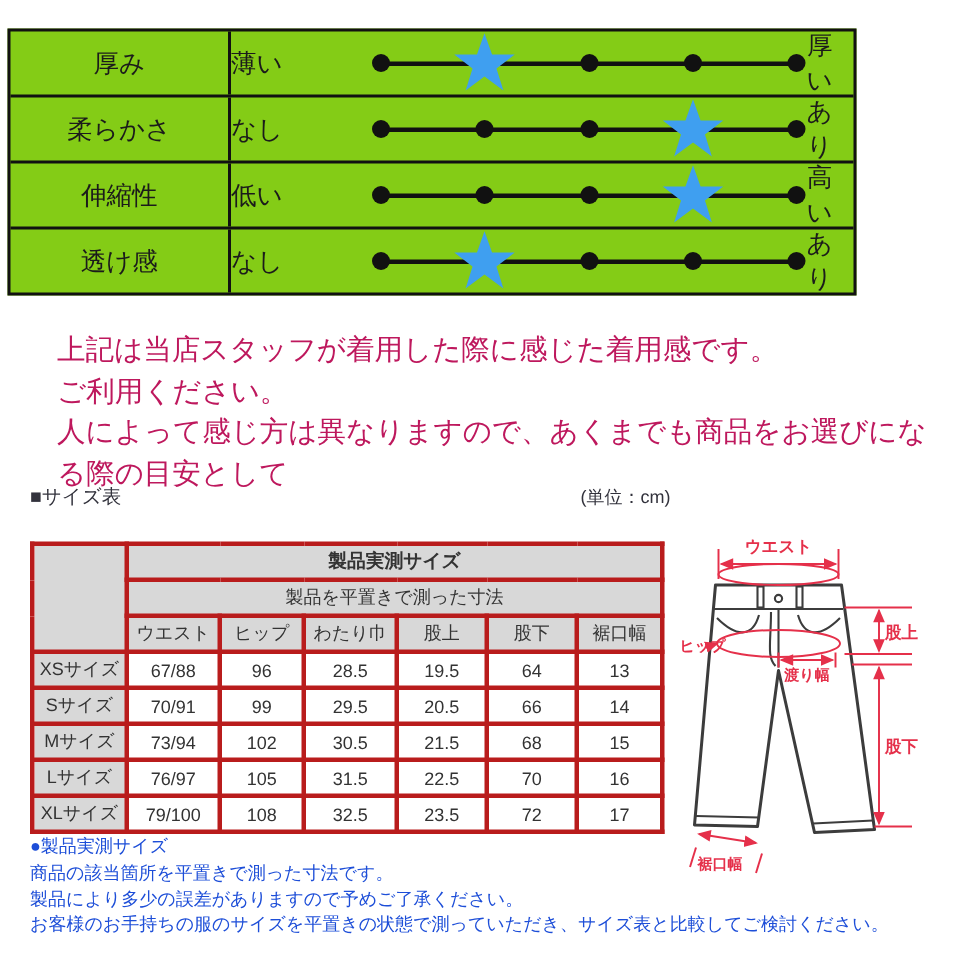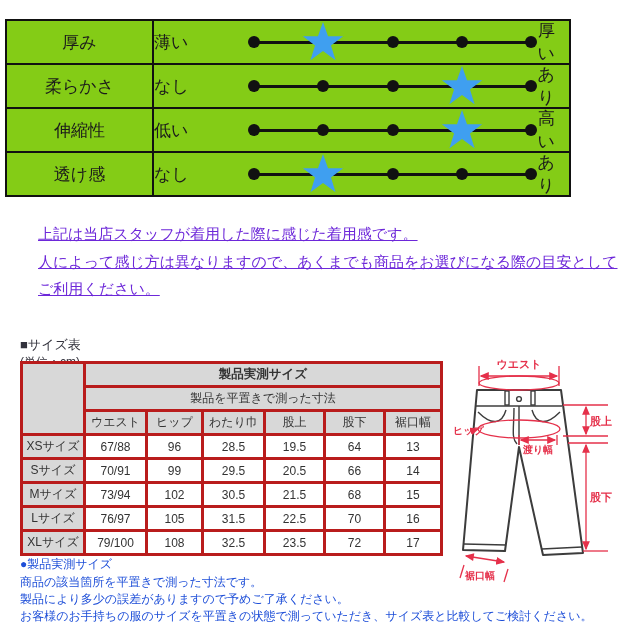--- a/index.html
+++ b/index.html
@@ -17,26 +17,26 @@
   .feel-edge{font-size:17px;color:#1b1b1b;}
   .feel-edge.left{flex:0 0 100px;box-sizing:border-box;}
   .feel-edge.right{flex:1;text-align:right;padding-right:14px;}
   .scale{position:relative;flex:0 0 277px;height:100%;}
   .scale-line{position:absolute;left:0;right:0;top:50%;height:3px;margin-top:-1.5px;background:#111;}
   .scale-dot{position:absolute;top:50%;width:12px;height:12px;border-radius:50%;background:#111;
              transform:translate(-50%,-50%);}
   .star-svg{position:absolute;top:50%;width:42px;height:40px;transform:translate(-50%,-52%);z-index:3;}
 
   
-  .note{position:absolute;left:38px;top:220px;width:585px;font-size:15px;line-height:27.5px;
-        color:#6d28d9;text-decoration:underline;}
-
-  
-  .size-head{position:absolute;left:20px;top:336px;width:427px;display:flex;
-             justify-content:space-between;align-items:baseline;flex-direction:column;}
+  .note{position:absolute;left:38px;top:220px;width:585px;font-size:19px;line-height:27.5px;
+        color:#be185d;}
+
+  
+  .size-head{position:absolute;left:20px;top:322px;width:427px;display:flex;
+             justify-content:space-between;align-items:baseline;}
   .size-head .ttl{font-size:13px;color:#32323c;}
   .size-head .unit{font-size:12px;color:#32323c;}
   table.size{position:absolute;left:20px;top:361px;border-collapse:collapse;table-layout:fixed;
              font-size:12px;color:#333;background:#fff;}
   table.size td{border:3px solid #b91c1c;text-align:center;padding:0;height:21px;
                 overflow:hidden;white-space:nowrap;}
   table.size td.hdr{background:#d8d8d8;}
   table.size td.h1{font-weight:bold;font-size:12.5px;}
   table.size td.rowhead{background:#d8d8d8;}
   table.size td.corner{background:#d8d8d8;}
@@ -125,22 +125,22 @@
               <polygon points="50,2 62,36 98,36 69,58 80,93 50,71 20,93 31,58 2,36 38,36" fill="#3f9ff0"></polygon>
             </svg>
           </div>
           <span class="feel-edge right">あり</span>
         </div>
       </div>
     </div>
 
   <div class="note">
       <div>上記は当店スタッフが着用した際に感じた着用感です。</div>
+      <div>ご利用ください。</div>
       <div>人によって感じ方は異なりますので、あくまでも商品をお選びになる際の目安として</div>
-      <div>ご利用ください。</div>
     </div>
 
   <div class="size-head">
     <span class="ttl">■サイズ表</span>
     <span class="unit">(単位：cm)</span>
   </div>
 
   <table class="size">
       <colgroup>
         <col style="width:63px">

